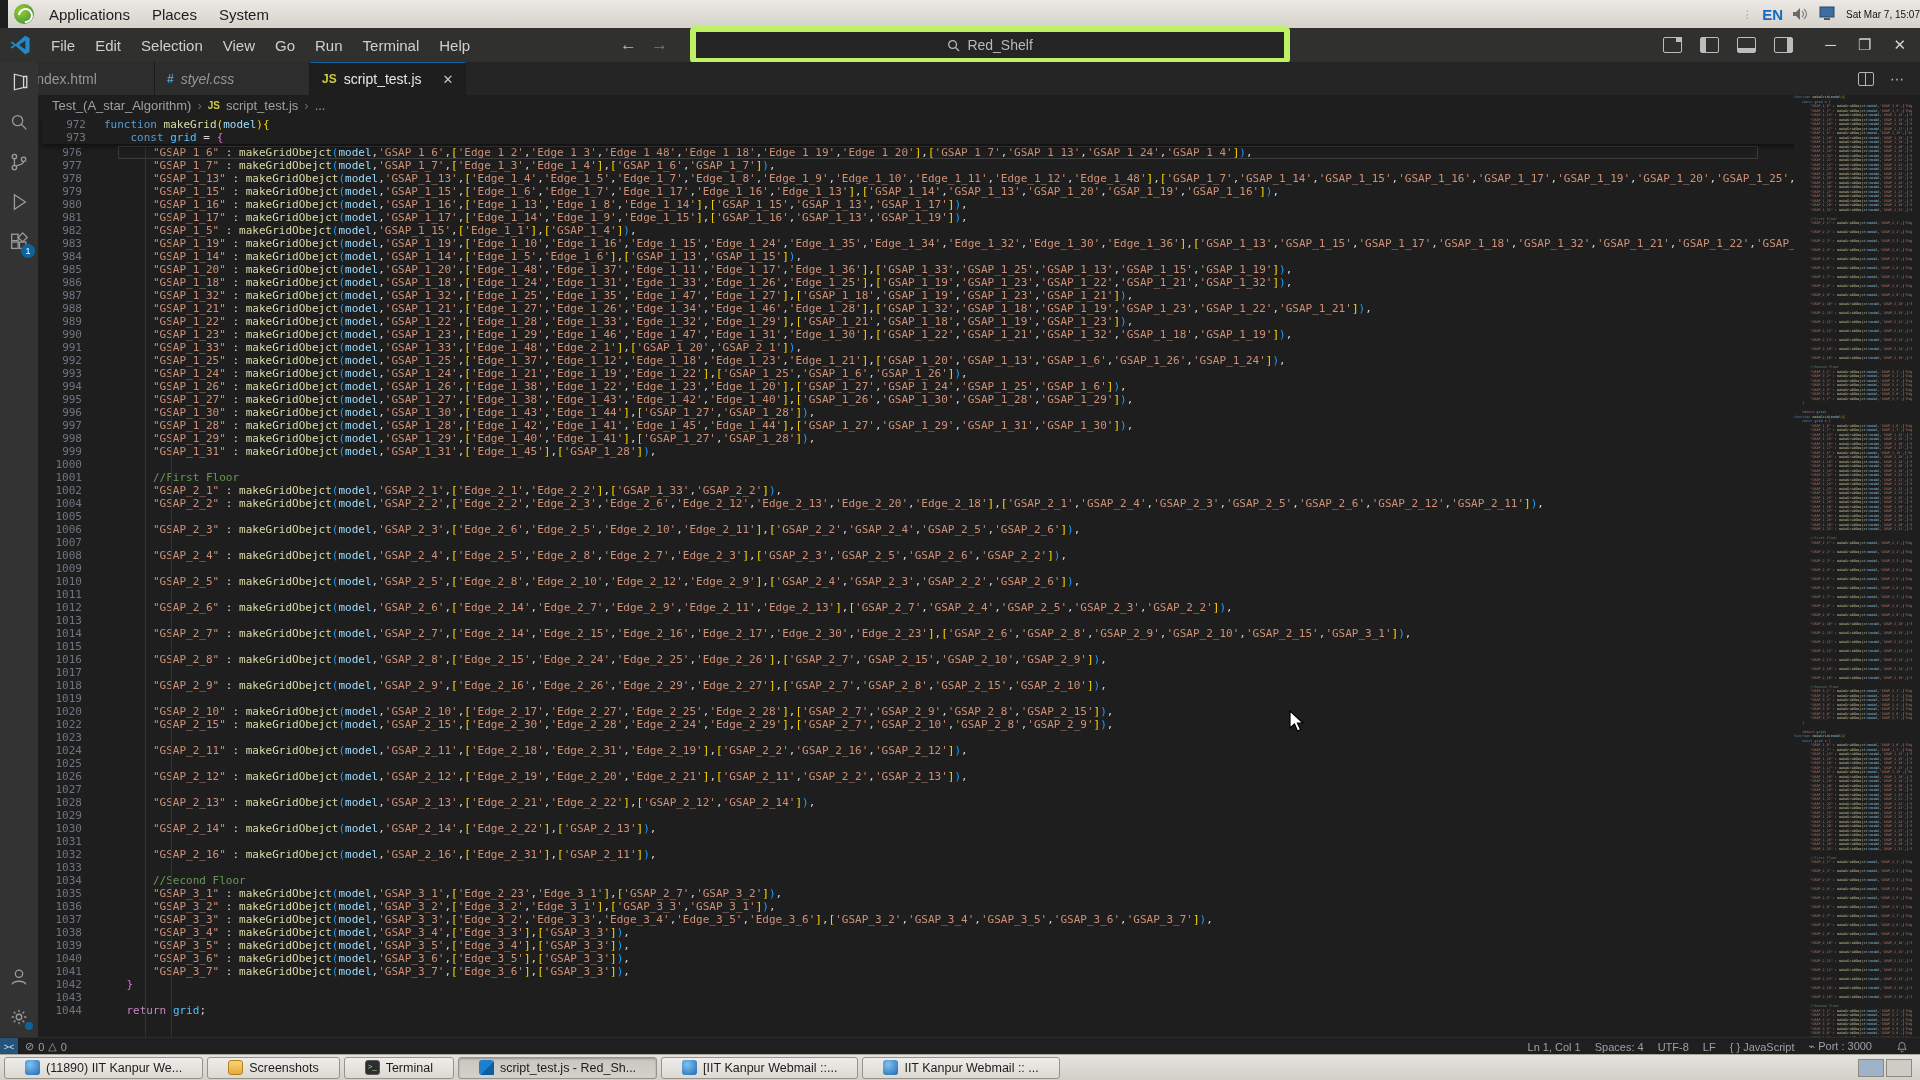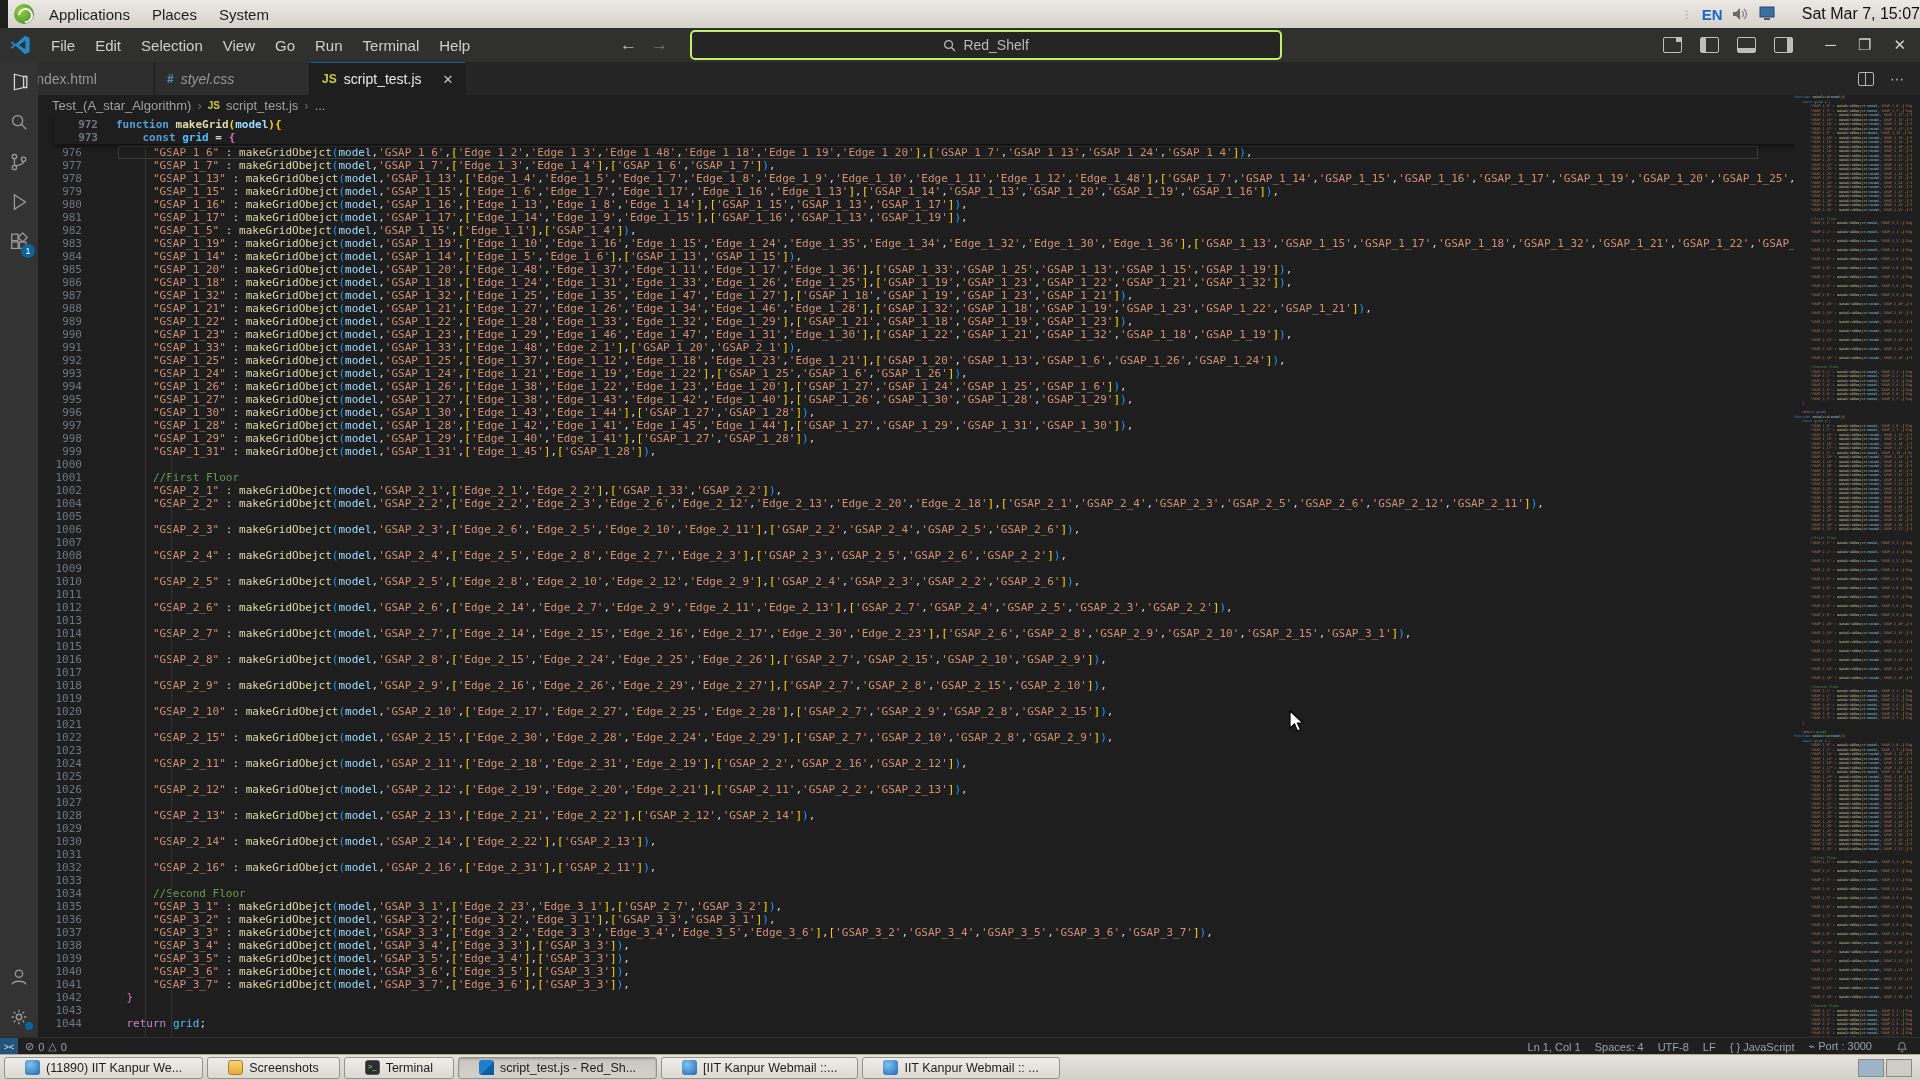--- a/index.html
+++ b/index.html
@@ -5,29 +5,29 @@
   html,body{margin:0;padding:0;background:#000;}
   #screen{position:relative;width:1920px;height:1080px;overflow:hidden;font-family:"Liberation Sans",sans-serif;background:#1e1e1e;}
   
   #gnome-top{position:absolute;left:8px;top:0;width:1920px;height:28px;background:linear-gradient(#ece9e4,#d5d2cc);border-bottom:1px solid #b5b1a9;display:flex;align-items:center;color:#1d1d1d;font-size:15px;}
   .gmenu{padding:0 11px;height:100%;display:flex;align-items:center;cursor:default;}
   #distro-logo{width:20px;height:20px;margin:0 4px 0 6px;border-radius:50%;background:radial-gradient(circle at 35% 35%,#9ccf31,#59a33b 60%,#3d7d2c);position:relative;}
   #distro-logo:after{content:"";position:absolute;left:4px;top:4px;width:11px;height:11px;border:2px solid #fff;border-left-color:transparent;border-radius:50%;transform:rotate(-40deg);}
   #gnome-right{margin-left:auto;display:flex;align-items:center;gap:9px;padding-right:8px;}
   #drag-dots{color:#9a968f;font-size:10px;letter-spacing:1px;}
   #lang-ind{color:#1769c4;font-weight:bold;font-size:15px;}
-  #clock{font-size:16px;color:#111;margin-left:16px;}
+  #clock{font-size:10px;color:#111;}
   .tray-icon{width:18px;height:16px;position:relative;}
   
   #titlebar{position:absolute;left:0;top:28px;width:1920px;height:34px;background:#30312f;display:flex;align-items:center;color:#cfcfcf;font-size:15px;}
   #vsc-logo{width:22px;height:22px;margin:0 10px 0 9px;}
   .tmenu{padding:0 10px;height:100%;display:flex;align-items:center;}
   #nav-arrows{display:flex;gap:14px;margin-left:140px;color:#bbb;font-size:17px;}
   #nav-arrows .fwd{color:#777;}
-  #cmd-center{margin-left:22px;width:588px;height:26px;background:#252525;border:2px solid #bef264;border-radius:5px;display:flex;align-items:center;justify-content:center;gap:7px;color:#b9b9b9;font-size:14px;}
+  #cmd-center{margin-left:22px;width:588px;height:26px;background:#252525;border:6px solid #bef264;border-radius:5px;display:flex;align-items:center;justify-content:center;gap:7px;color:#b9b9b9;font-size:14px;}
   #tb-right{margin-left:auto;display:flex;align-items:center;gap:18px;padding-right:14px;}
   .lay-ico{width:17px;height:14px;border:1.4px solid #bdbdbd;border-radius:2px;position:relative;}
   .lay-ico.l:before{content:"";position:absolute;left:0;top:0;bottom:0;width:5px;background:#bdbdbd;}
   .lay-ico.b:before{content:"";position:absolute;left:0;right:0;bottom:0;height:4px;background:#bdbdbd;}
   .lay-ico.r:before{content:"";position:absolute;right:0;top:0;bottom:0;width:5px;background:#bdbdbd;}
   .lay-ico.grid:before{content:"";position:absolute;right:-1px;top:-1px;width:6px;height:5px;background:#bdbdbd;}
   #win-ctrls{display:flex;gap:22px;margin-left:14px;color:#d4d4d4;font-size:15px;}
   
   #tabbar{position:absolute;left:0;top:62px;width:1920px;height:33px;background:#252526;display:flex;align-items:stretch;}
   .tab{display:flex;align-items:center;gap:7px;padding:0 12px;font-size:14px;color:#969696;background:#2d2d2d;border-right:1px solid #1b1b1b;min-width:130px;}
@@ -48,21 +48,21 @@
   .act-ico svg{stroke:#9b9b9b;fill:none;stroke-width:1.4;}
   .act-ico.first svg{stroke:#d7d7d7;}
   .badge{position:absolute;right:3px;bottom:4px;background:#0e639c;color:#fff;border-radius:50%;width:14px;height:14px;font-size:9px;display:flex;align-items:center;justify-content:center;}
   .dot{position:absolute;right:5px;bottom:7px;background:#0e639c;border-radius:50%;width:8px;height:8px;}
   #act-bottom{margin-top:auto;}
   
   #editor{position:absolute;left:38px;top:116px;width:1756px;height:921px;background:#1e1e1e;overflow:hidden;font-family:"DejaVu Sans Mono",monospace;font-size:11px;line-height:13px;}
   .cl{display:flex;white-space:pre;height:13px;}
   .ln{width:62px;flex:0 0 62px;text-align:right;padding-right:18px;color:#6e7681;box-sizing:border-box;}
   .ct{color:#d4d4d4;}
-  #sticky{position:absolute;left:16px;top:0;width:100%;background:#1e1e1e;box-shadow:0 3px 5px rgba(0,0,0,.45);z-index:3;padding-top:2px;font-weight:bold;}
+  #sticky{position:absolute;left:4px;top:0;width:100%;background:#1e1e1e;box-shadow:0 3px 5px rgba(0,0,0,.45);z-index:3;padding-top:2px;}
   #code{position:absolute;left:0;top:30px;width:100%;}
   #cur-line-box{position:absolute;left:80px;top:30px;width:1640px;height:13px;border:1px solid #3c3c3c;box-sizing:border-box;z-index:2;}
   .ig{position:absolute;top:30px;bottom:0;width:1px;background:#333;z-index:1;}
   
   .s{color:#ce9178;} .k{color:#569cd6;} .kc{color:#c586c0;} .f{color:#dcdcaa;}
   .v{color:#9cdcfe;} .vc{color:#4fc1ff;} .c{color:#6a9955;}
   .b1{color:#ffd700;} .b2{color:#179fff;} .b3{color:#ffd700;} .b4{color:#da70d6;}
   
   #minimap{position:absolute;left:1794px;top:95px;width:118px;height:942px;background:#1e1e1e;overflow:hidden;font-family:"DejaVu Sans Mono",monospace;font-size:3.4px;line-height:4.5px;opacity:.85;}
   #minimap .cl{height:4.5px;}
@@ -278,21 +278,20 @@
         <div class="cl"><span class="ln">1011</span><span class="ct"></span></div>
         <div class="cl"><span class="ln">1012</span><span class="ct">        <span class="s">"GSAP_2_6"</span> : <span class="f">makeGridObejct</span><span class="b2">(</span><span class="v">model</span>,<span class="s">'GSAP_2_6'</span>,<span class="b1">[</span><span class="s">'Edge_2_14'</span>,<span class="s">'Edge_2_7'</span>,<span class="s">'Edge_2_9'</span>,<span class="s">'Edge_2_11'</span>,<span class="s">'Edge_2_13'</span><span class="b1">]</span>,<span class="b1">[</span><span class="s">'GSAP_2_7'</span>,<span class="s">'GSAP_2_4'</span>,<span class="s">'GSAP_2_5'</span>,<span class="s">'GSAP_2_3'</span>,<span class="s">'GSAP_2_2'</span><span class="b1">]</span><span class="b2">)</span>,</span></div>
         <div class="cl"><span class="ln">1013</span><span class="ct"></span></div>
         <div class="cl"><span class="ln">1014</span><span class="ct">        <span class="s">"GSAP_2_7"</span> : <span class="f">makeGridObejct</span><span class="b2">(</span><span class="v">model</span>,<span class="s">'GSAP_2_7'</span>,<span class="b1">[</span><span class="s">'Edge_2_14'</span>,<span class="s">'Edge_2_15'</span>,<span class="s">'Edge_2_16'</span>,<span class="s">'Edge_2_17'</span>,<span class="s">'Edge_2_30'</span>,<span class="s">'Edge_2_23'</span><span class="b1">]</span>,<span class="b1">[</span><span class="s">'GSAP_2_6'</span>,<span class="s">'GSAP_2_8'</span>,<span class="s">'GSAP_2_9'</span>,<span class="s">'GSAP_2_10'</span>,<span class="s">'GSAP_2_15'</span>,<span class="s">'GSAP_3_1'</span><span class="b1">]</span><span class="b2">)</span>,</span></div>
         <div class="cl"><span class="ln">1015</span><span class="ct"></span></div>
         <div class="cl"><span class="ln">1016</span><span class="ct">        <span class="s">"GSAP_2_8"</span> : <span class="f">makeGridObejct</span><span class="b2">(</span><span class="v">model</span>,<span class="s">'GSAP_2_8'</span>,<span class="b1">[</span><span class="s">'Edge_2_15'</span>,<span class="s">'Edge_2_24'</span>,<span class="s">'Edge_2_25'</span>,<span class="s">'Edge_2_26'</span><span class="b1">]</span>,<span class="b1">[</span><span class="s">'GSAP_2_7'</span>,<span class="s">'GSAP_2_15'</span>,<span class="s">'GSAP_2_10'</span>,<span class="s">'GSAP_2_9'</span><span class="b1">]</span><span class="b2">)</span>,</span></div>
         <div class="cl"><span class="ln">1017</span><span class="ct"></span></div>
         <div class="cl"><span class="ln">1018</span><span class="ct">        <span class="s">"GSAP_2_9"</span> : <span class="f">makeGridObejct</span><span class="b2">(</span><span class="v">model</span>,<span class="s">'GSAP_2_9'</span>,<span class="b1">[</span><span class="s">'Edge_2_16'</span>,<span class="s">'Edge_2_26'</span>,<span class="s">'Edge_2_29'</span>,<span class="s">'Edge_2_27'</span><span class="b1">]</span>,<span class="b1">[</span><span class="s">'GSAP_2_7'</span>,<span class="s">'GSAP_2_8'</span>,<span class="s">'GSAP_2_15'</span>,<span class="s">'GSAP_2_10'</span><span class="b1">]</span><span class="b2">)</span>,</span></div>
         <div class="cl"><span class="ln">1019</span><span class="ct"></span></div>
         <div class="cl"><span class="ln">1020</span><span class="ct">        <span class="s">"GSAP_2_10"</span> : <span class="f">makeGridObejct</span><span class="b2">(</span><span class="v">model</span>,<span class="s">'GSAP_2_10'</span>,<span class="b1">[</span><span class="s">'Edge_2_17'</span>,<span class="s">'Edge_2_27'</span>,<span class="s">'Edge_2_25'</span>,<span class="s">'Edge_2_28'</span><span class="b1">]</span>,<span class="b1">[</span><span class="s">'GSAP_2_7'</span>,<span class="s">'GSAP_2_9'</span>,<span class="s">'GSAP_2_8'</span>,<span class="s">'GSAP_2_15'</span><span class="b1">]</span><span class="b2">)</span>,</span></div>
-        <div class="cl"><span class="ln">1021</span><span class="ct"></span></div>
         <div class="cl"><span class="ln">1022</span><span class="ct">        <span class="s">"GSAP_2_15"</span> : <span class="f">makeGridObejct</span><span class="b2">(</span><span class="v">model</span>,<span class="s">'GSAP_2_15'</span>,<span class="b1">[</span><span class="s">'Edge_2_30'</span>,<span class="s">'Edge_2_28'</span>,<span class="s">'Edge_2_24'</span>,<span class="s">'Edge_2_29'</span><span class="b1">]</span>,<span class="b1">[</span><span class="s">'GSAP_2_7'</span>,<span class="s">'GSAP_2_10'</span>,<span class="s">'GSAP_2_8'</span>,<span class="s">'GSAP_2_9'</span><span class="b1">]</span><span class="b2">)</span>,</span></div>
         <div class="cl"><span class="ln">1023</span><span class="ct"></span></div>
         <div class="cl"><span class="ln">1024</span><span class="ct">        <span class="s">"GSAP_2_11"</span> : <span class="f">makeGridObejct</span><span class="b2">(</span><span class="v">model</span>,<span class="s">'GSAP_2_11'</span>,<span class="b1">[</span><span class="s">'Edge_2_18'</span>,<span class="s">'Edge_2_31'</span>,<span class="s">'Edge_2_19'</span><span class="b1">]</span>,<span class="b1">[</span><span class="s">'GSAP_2_2'</span>,<span class="s">'GSAP_2_16'</span>,<span class="s">'GSAP_2_12'</span><span class="b1">]</span><span class="b2">)</span>,</span></div>
         <div class="cl"><span class="ln">1025</span><span class="ct"></span></div>
         <div class="cl"><span class="ln">1026</span><span class="ct">        <span class="s">"GSAP_2_12"</span> : <span class="f">makeGridObejct</span><span class="b2">(</span><span class="v">model</span>,<span class="s">'GSAP_2_12'</span>,<span class="b1">[</span><span class="s">'Edge_2_19'</span>,<span class="s">'Edge_2_20'</span>,<span class="s">'Edge_2_21'</span><span class="b1">]</span>,<span class="b1">[</span><span class="s">'GSAP_2_11'</span>,<span class="s">'GSAP_2_2'</span>,<span class="s">'GSAP_2_13'</span><span class="b1">]</span><span class="b2">)</span>,</span></div>
         <div class="cl"><span class="ln">1027</span><span class="ct"></span></div>
         <div class="cl"><span class="ln">1028</span><span class="ct">        <span class="s">"GSAP_2_13"</span> : <span class="f">makeGridObejct</span><span class="b2">(</span><span class="v">model</span>,<span class="s">'GSAP_2_13'</span>,<span class="b1">[</span><span class="s">'Edge_2_21'</span>,<span class="s">'Edge_2_22'</span><span class="b1">]</span>,<span class="b1">[</span><span class="s">'GSAP_2_12'</span>,<span class="s">'GSAP_2_14'</span><span class="b1">]</span><span class="b2">)</span>,</span></div>
         <div class="cl"><span class="ln">1029</span><span class="ct"></span></div>
         <div class="cl"><span class="ln">1030</span><span class="ct">        <span class="s">"GSAP_2_14"</span> : <span class="f">makeGridObejct</span><span class="b2">(</span><span class="v">model</span>,<span class="s">'GSAP_2_14'</span>,<span class="b1">[</span><span class="s">'Edge_2_22'</span><span class="b1">]</span>,<span class="b1">[</span><span class="s">'GSAP_2_13'</span><span class="b1">]</span><span class="b2">)</span>,</span></div>
         <div class="cl"><span class="ln">1031</span><span class="ct"></span></div>

